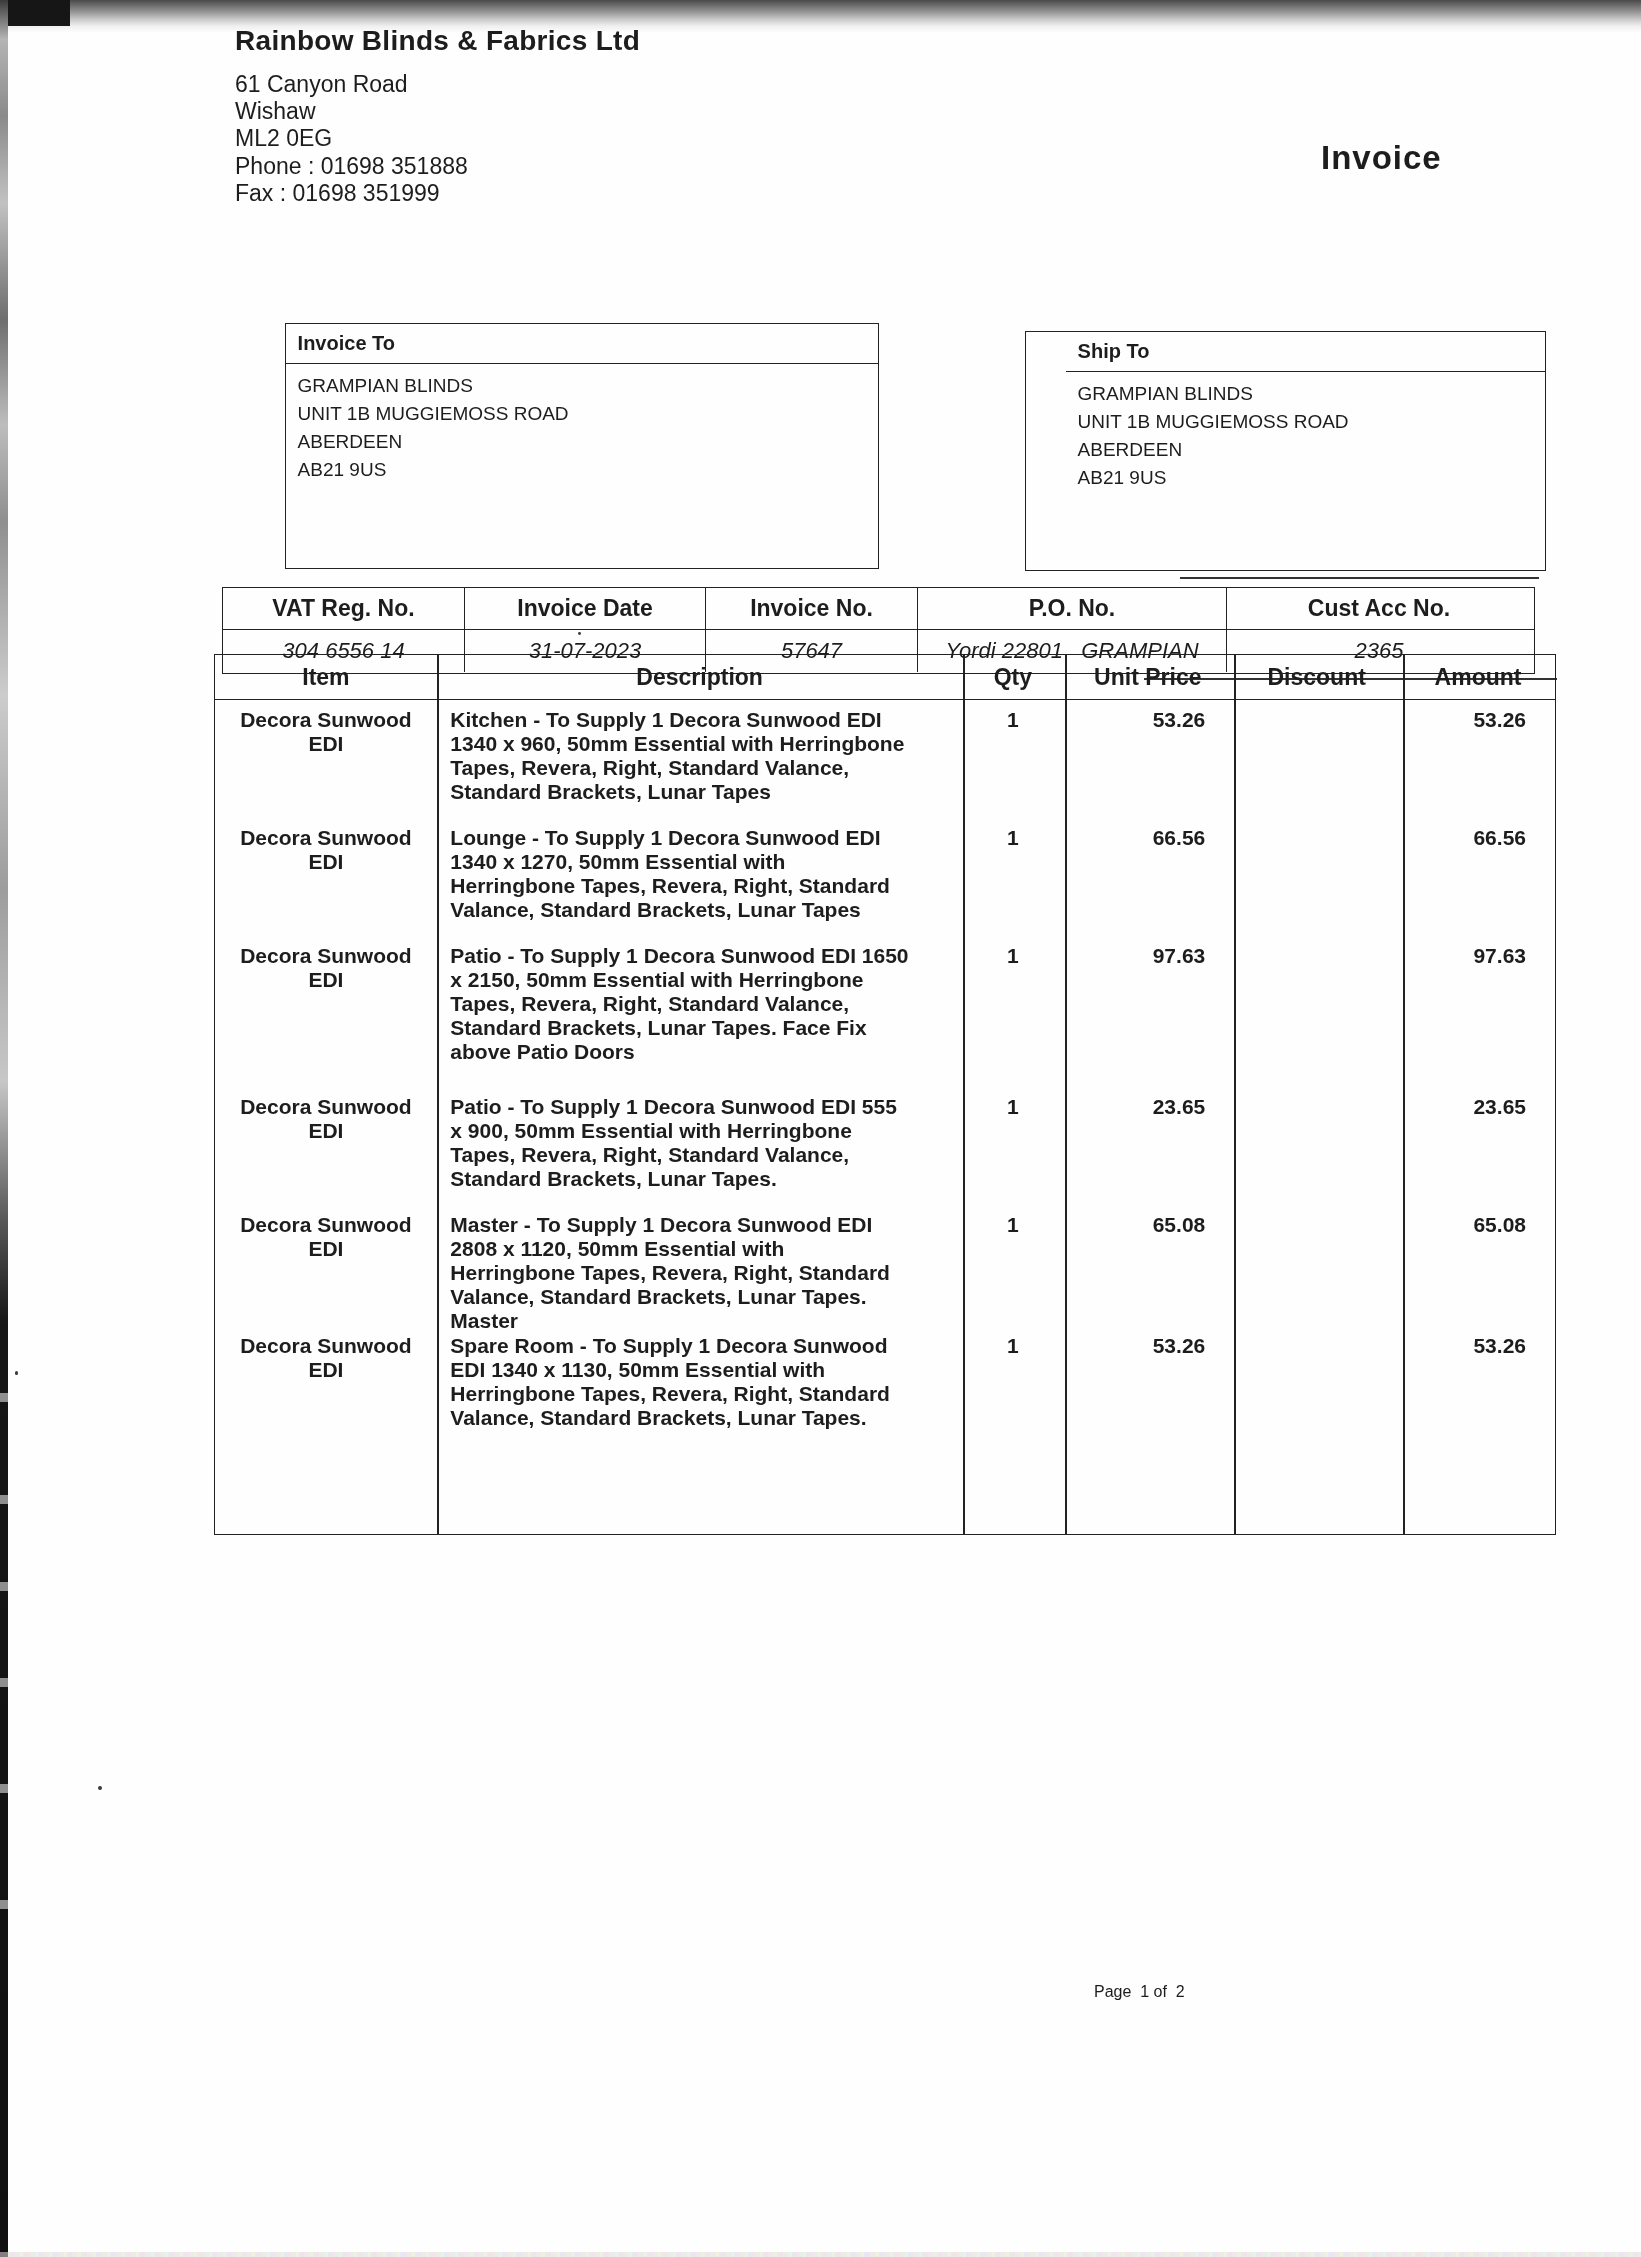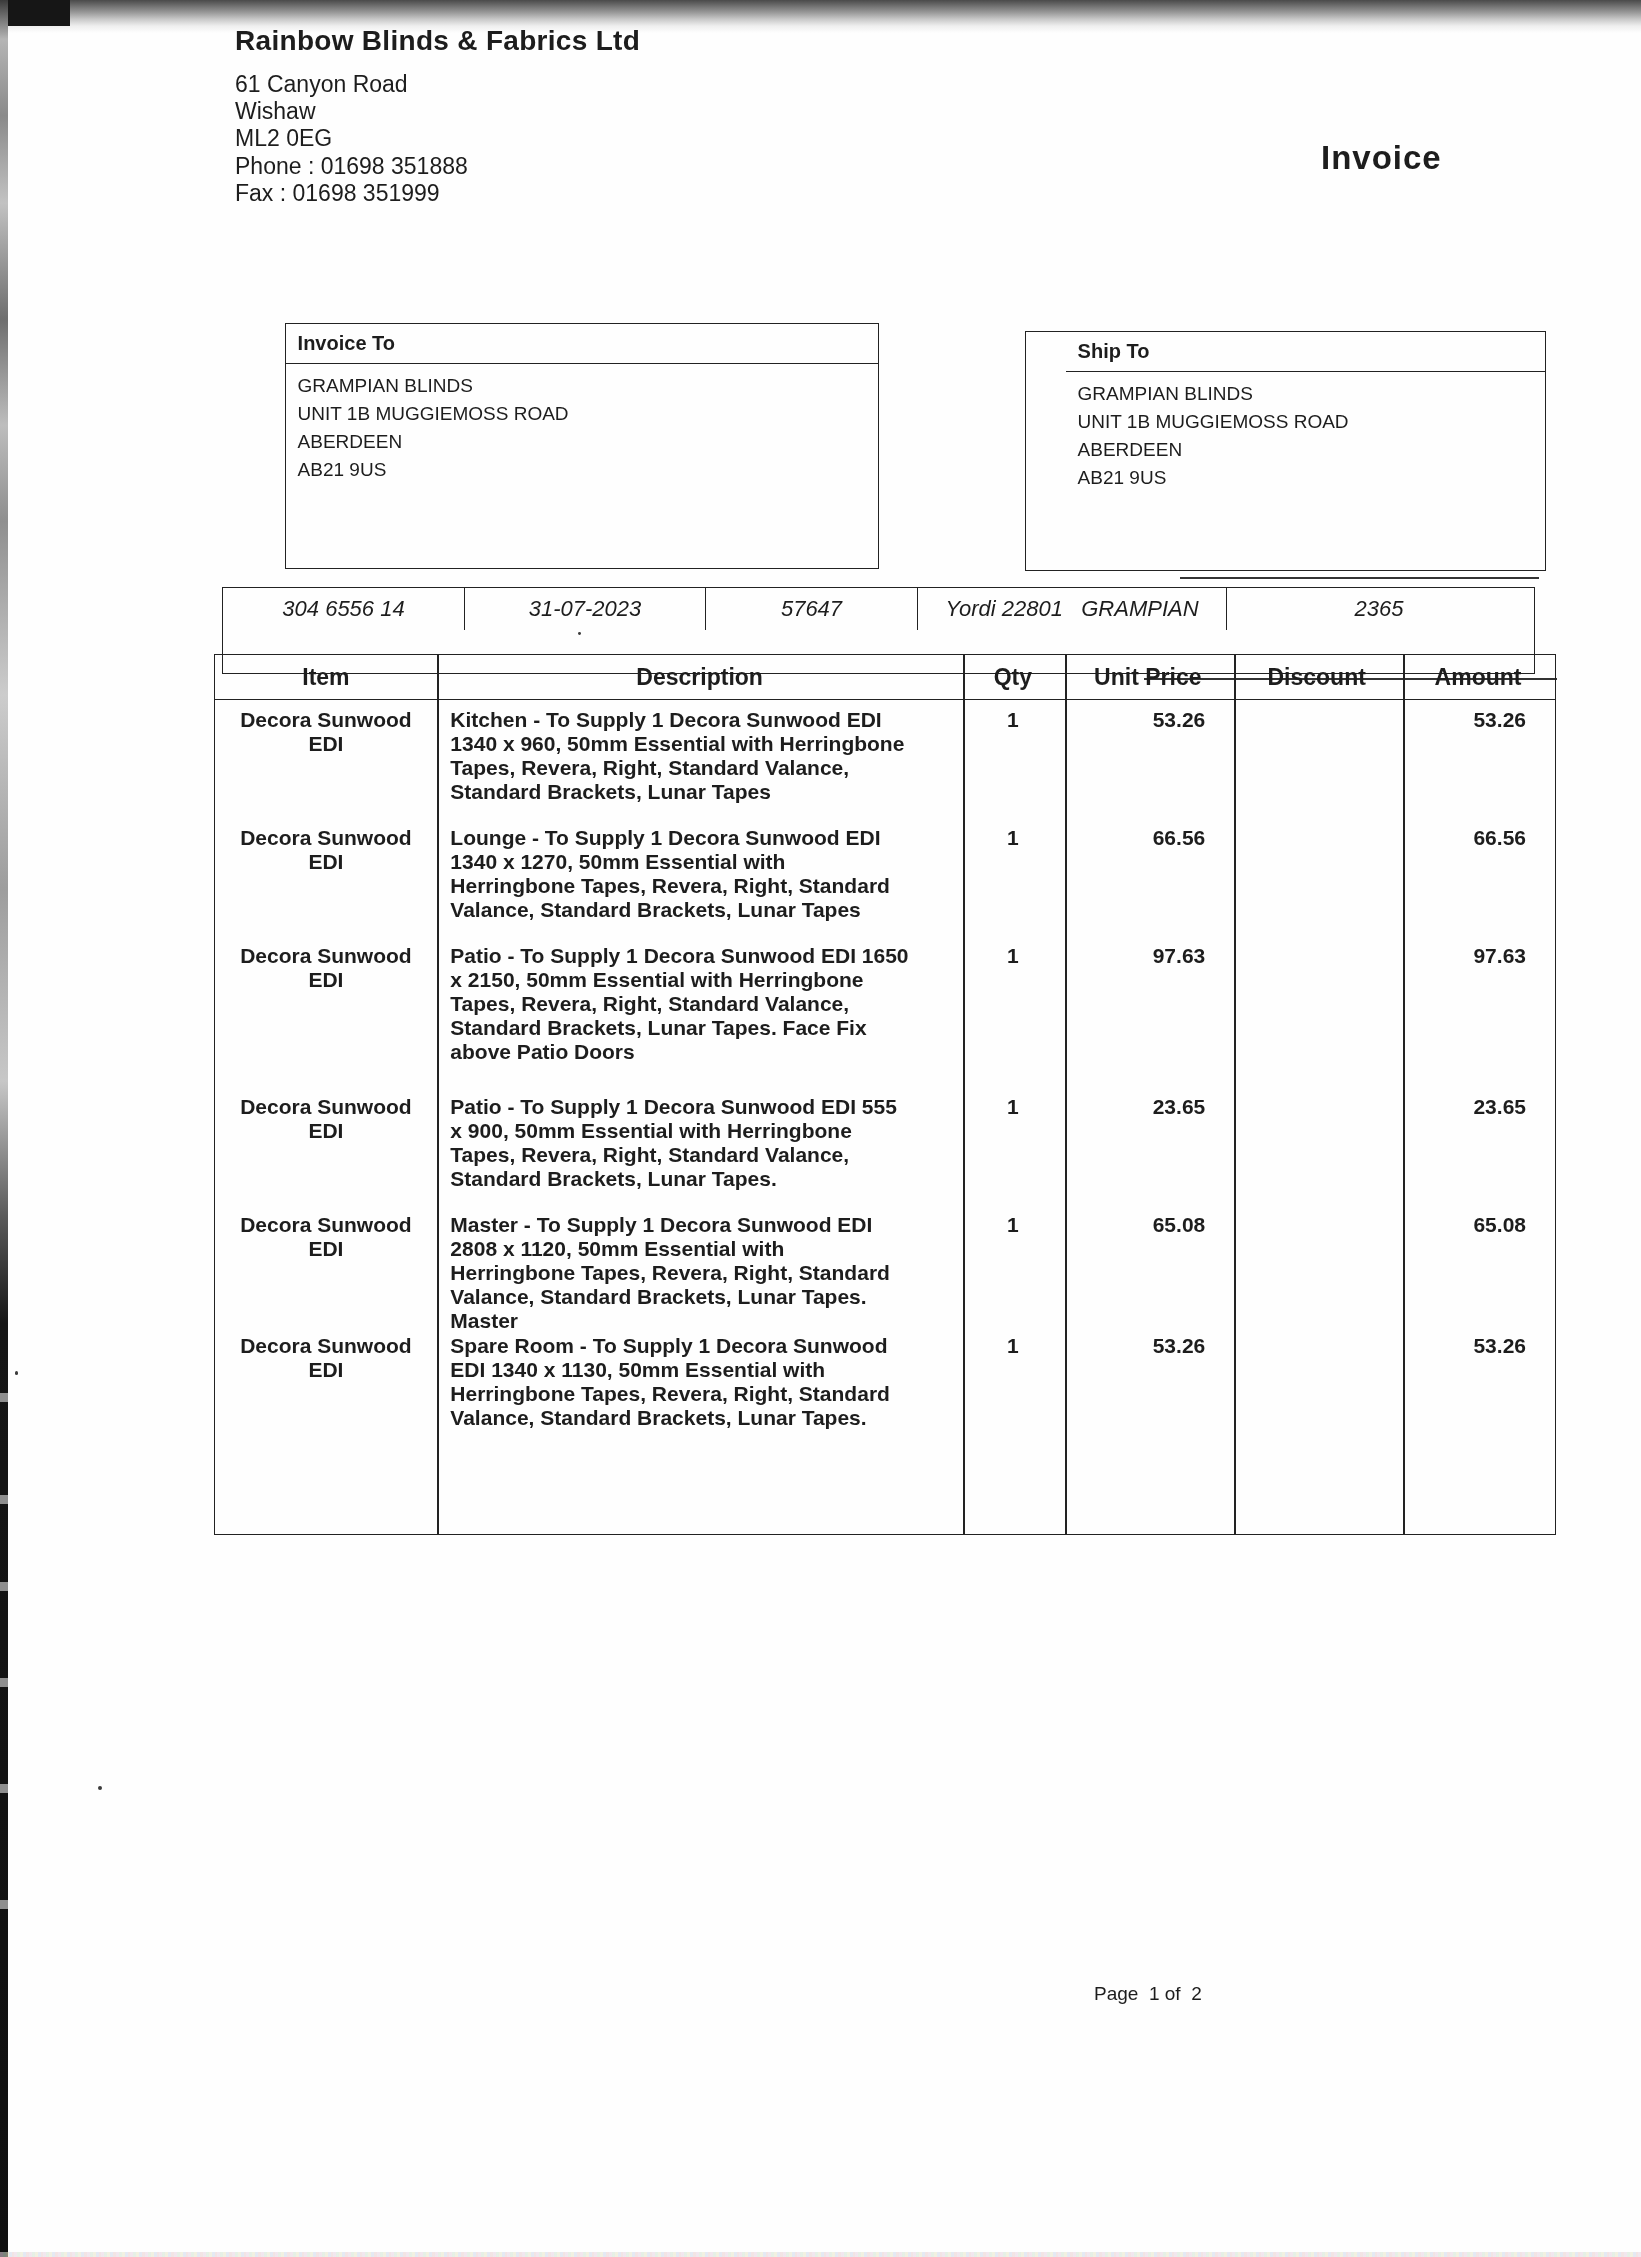--- a/index.html
+++ b/index.html
@@ -55,21 +55,21 @@
   .item-row:nth-child(5){min-height:118px;}
   .item-row:nth-child(6){min-height:145px;}
   .item-row div{box-sizing:border-box;font-weight:bold;}
   .c-item{width:222px;text-align:center;padding:1px 19.3px 0 19.3px;}
   .c-desc{width:526px;padding:1px 51px 0 13.5px;}
   .c-qty{width:101px;text-align:center;padding-top:1px;}
   .c-unit{width:169px;text-align:right;padding:1px 27px 0 0;}
   .c-disc{width:169px;}
   .c-amt{width:154px;text-align:right;padding:1px 29px 0 0;}
   
-  .page-label{position:absolute;left:1094px;top:1983px;font-size:19px;white-space:pre;}
+  .page-label{position:absolute;left:1094px;top:1983px;font-size:16px;white-space:pre;}
 </style>
 </head>
 <body>
 
 <div class="page">
 
   <div class="scan-top"></div>
   <div class="scan-corner"></div>
   <div class="scan-left"></div>
   <div class="scan-break" style="top:1393px;"></div>
@@ -112,20 +112,27 @@
     <div class="addr-title">Ship To</div>
     <div class="addr-body">
       <div>GRAMPIAN BLINDS</div>
       <div>UNIT 1B MUGGIEMOSS ROAD</div>
       <div>ABERDEEN</div>
       <div>AB21 9US</div>
     </div>
   </div>
 
   <div class="meta">
+    <div class="meta-row meta-head">
+      <div class="meta-cell mc1">VAT Reg. No.</div>
+      <div class="meta-cell mc2">Invoice Date</div>
+      <div class="meta-cell mc3">Invoice No.</div>
+      <div class="meta-cell mc4">P.O. No.</div>
+      <div class="meta-cell mc5">Cust Acc No.</div>
+    </div>
     <div class="meta-row meta-vals">
       <div class="meta-cell mc1">304 6556 14</div>
       <div class="meta-cell mc2">31-07-2023</div>
       <div class="meta-cell mc3">57647</div>
       <div class="meta-cell mc4">Yordi 22801   GRAMPIAN</div>
       <div class="meta-cell mc5">2365</div>
     </div>
   </div>
 
   <div class="items">

